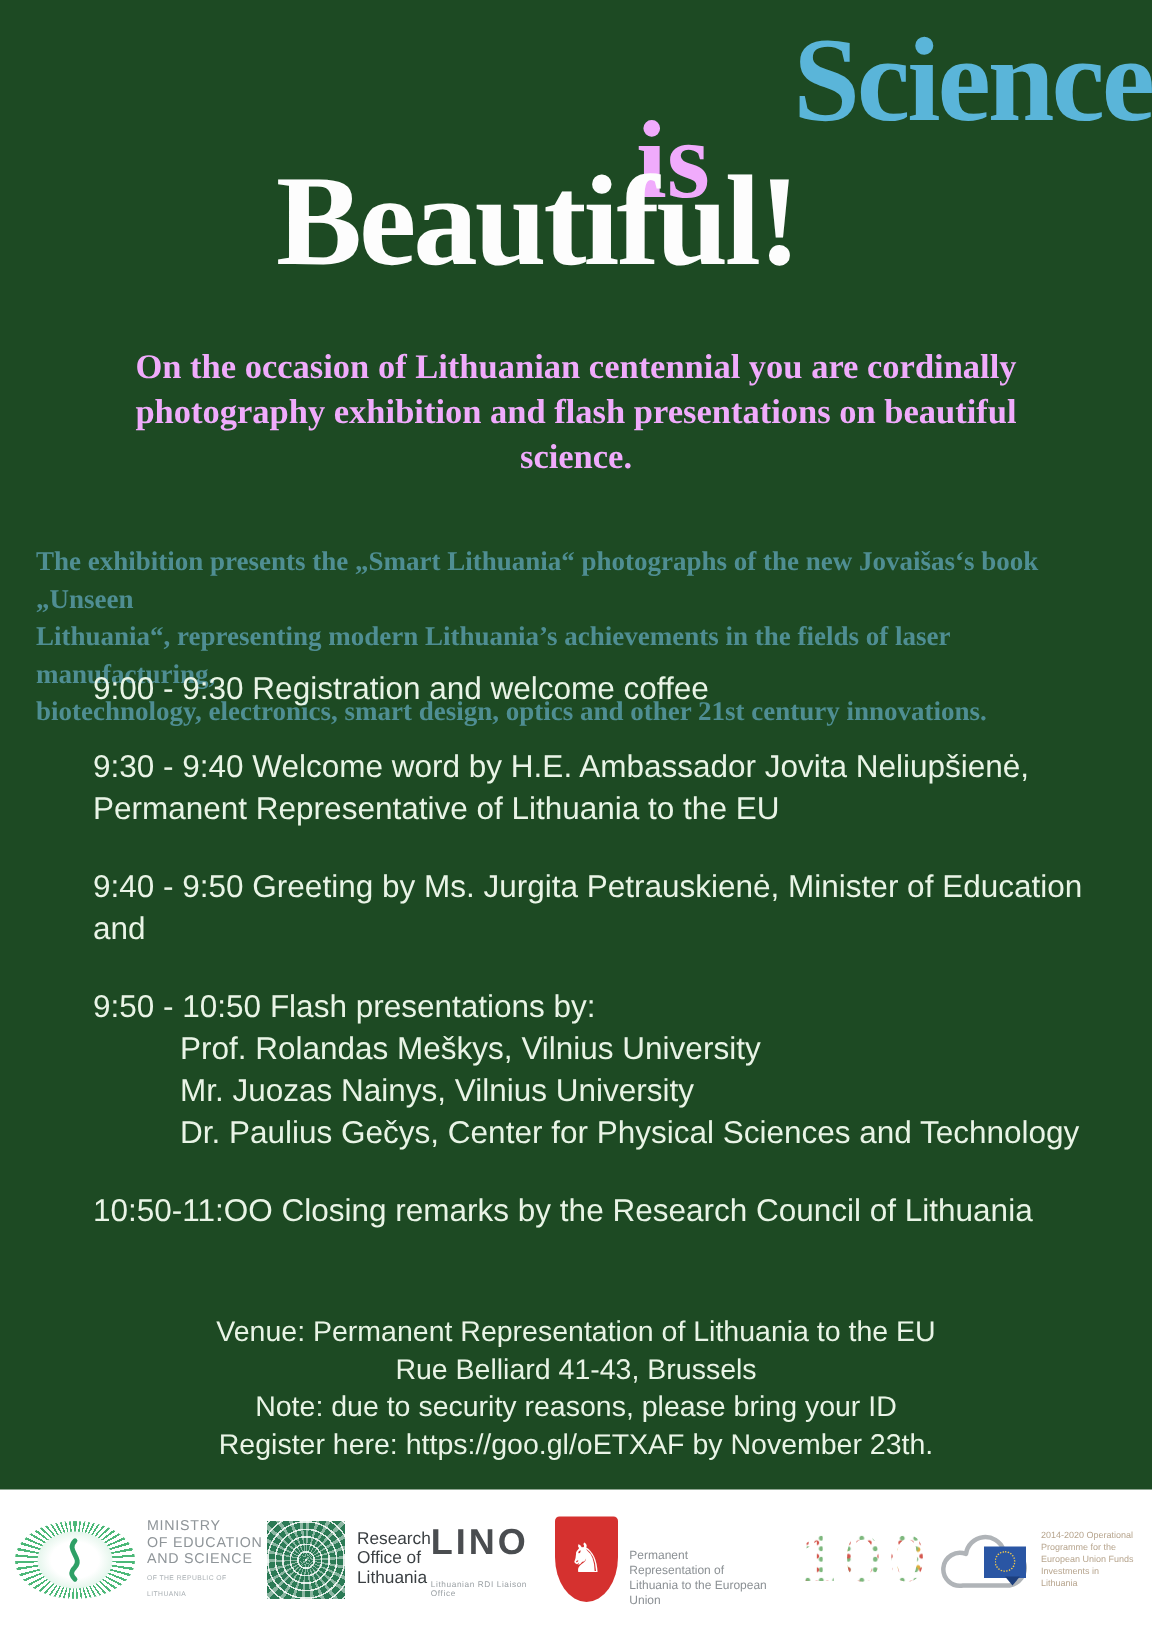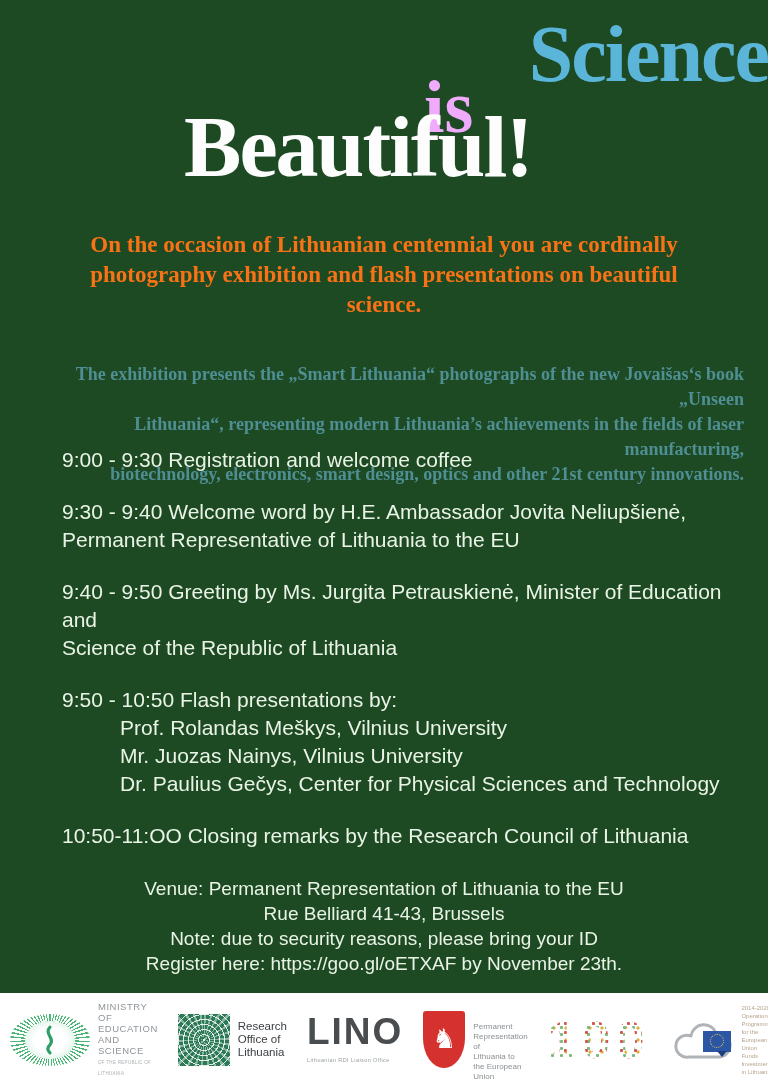--- a/index.html
+++ b/index.html
@@ -23,24 +23,24 @@
   .t-beautiful{
     position:absolute;top:104px;left:0;width:100%;text-align:center;
     font-family:"Liberation Serif",serif;font-weight:bold;font-size:86px;
     letter-spacing:-2px;color:#fdfdfd;z-index:3;line-height:1;
     transform:translateX(-26px);
   }
   
   .intro{
     position:absolute;top:230px;left:28px;right:28px;text-align:center;
     font-family:"Liberation Serif",serif;font-weight:bold;font-size:23px;
-    color:#f97316;line-height:30px;
+    color:#f0abfc;line-height:30px;
   }
   .note{
-    position:absolute;top:362px;left:24px;right:24px;text-align:right;
+    position:absolute;top:362px;left:24px;right:24px;text-align:left;
     font-family:"Liberation Serif",serif;font-weight:bold;font-size:18px;
     color:#4f8e93;line-height:25px;
   }
   
   .schedule{
     position:absolute;top:446px;left:62px;right:30px;
     color:#e9f4e6;font-size:21px;line-height:28px;
   }
   .sch-header{letter-spacing:0.42em;margin-bottom:26px;}
   .sch-block{margin-bottom:24px;}
@@ -48,21 +48,21 @@
   
   .venue{
     position:absolute;top:876px;left:0;width:100%;text-align:center;
     color:#e9f4e6;font-size:19px;line-height:25px;
   }
   .register-url{text-decoration:none;color:inherit;cursor:pointer;}
   
   .footer{
     position:absolute;left:0;bottom:0;width:100%;height:93px;background:#ffffff;
     display:flex;align-items:center;justify-content:space-evenly;
-    padding:0 10px;box-sizing:border-box;gap:20px;
+    padding:0 10px;box-sizing:border-box;
   }
   .logo-group{display:flex;align-items:center;gap:8px;}
   
   .min-eye{
     width:80px;height:52px;border-radius:50%;position:relative;flex:none;
     background:repeating-conic-gradient(#4cb878 0deg 2.5deg,#ffffff 2.5deg 6.5deg);
   }
   .min-eye .inner{
     position:absolute;top:7px;left:15px;right:15px;bottom:7px;border-radius:50%;
     background:radial-gradient(ellipse at center,#ffffff 45%,#c9ecd8 100%);
@@ -73,33 +73,33 @@
   
   .rc-square{
     width:52px;height:52px;flex:none;background-color:#2b7a55;
     background-image:
       repeating-radial-gradient(circle at center,rgba(255,255,255,0.85) 0 1px,transparent 1px 5px),
       repeating-conic-gradient(rgba(255,255,255,0.45) 0deg 5deg,transparent 5deg 14deg);
   }
   .rc-text{font-size:11.5px;line-height:13px;color:#3a3f42;}
   
   .lino{display:flex;flex-direction:column;align-items:flex-start;}
-  .lino-title{font-size:37px;font-weight:bold;letter-spacing:2px;color:#4a4d50;line-height:30px;}
+  .lino-title{font-size:24px;font-weight:bold;letter-spacing:2px;color:#4a4d50;line-height:30px;}
   .lino-sub{font-size:5.5px;color:#9aa0a4;margin-top:2px;letter-spacing:0.4px;}
   
   .shield{
     width:42px;height:57px;flex:none;background:#d5312f;
     border-radius:3px 3px 21px 21px / 3px 3px 30px 30px;
     display:flex;align-items:center;justify-content:center;
   }
   .shield .knight{color:#ffffff;font-size:27px;line-height:1;}
   .pr-text{font-size:8px;line-height:10px;color:#8b9094;margin-top:24px;}
   
   .cent-100{
-    font-size:52px;font-weight:bold;letter-spacing:5px;
+    font-size:44px;font-weight:normal;letter-spacing:5px;
     color:transparent;
     background-image:
       radial-gradient(circle,#d4584e 1.3px,transparent 1.9px),
       radial-gradient(circle,#7db87d 1.3px,transparent 1.9px),
       radial-gradient(circle,#dfae3c 1.3px,transparent 1.9px);
     background-size:7px 9px,9px 7px,12px 12px;
     -webkit-background-clip:text;background-clip:text;
   }
   
   .eu-cloud{position:relative;width:64px;height:50px;flex:none;}
@@ -144,21 +144,20 @@
       <div>9:00 - 9:30 Registration and welcome coffee</div>
     </div>
 
     <div class="sch-block">
       <div>9:30 - 9:40 Welcome word by H.E. Ambassador Jovita Neliupšienė,</div>
       <div>Permanent Representative of Lithuania to the EU</div>
     </div>
 
     <div class="sch-block">
       <div>9:40 - 9:50 Greeting by Ms. Jurgita Petrauskienė, Minister of Education and</div>
-      <div>Science of the Republic of Lithuania</div>
     </div>
 
     <div class="sch-block">
       <div>9:50 - 10:50 Flash presentations by:</div>
       <div class="sch-sub">Prof. Rolandas Meškys, Vilnius University</div>
       <div class="sch-sub">Mr. Juozas Nainys, Vilnius University</div>
       <div class="sch-sub">Dr. Paulius Gečys, Center for Physical Sciences and Technology</div>
     </div>
 
     <div class="sch-block">

